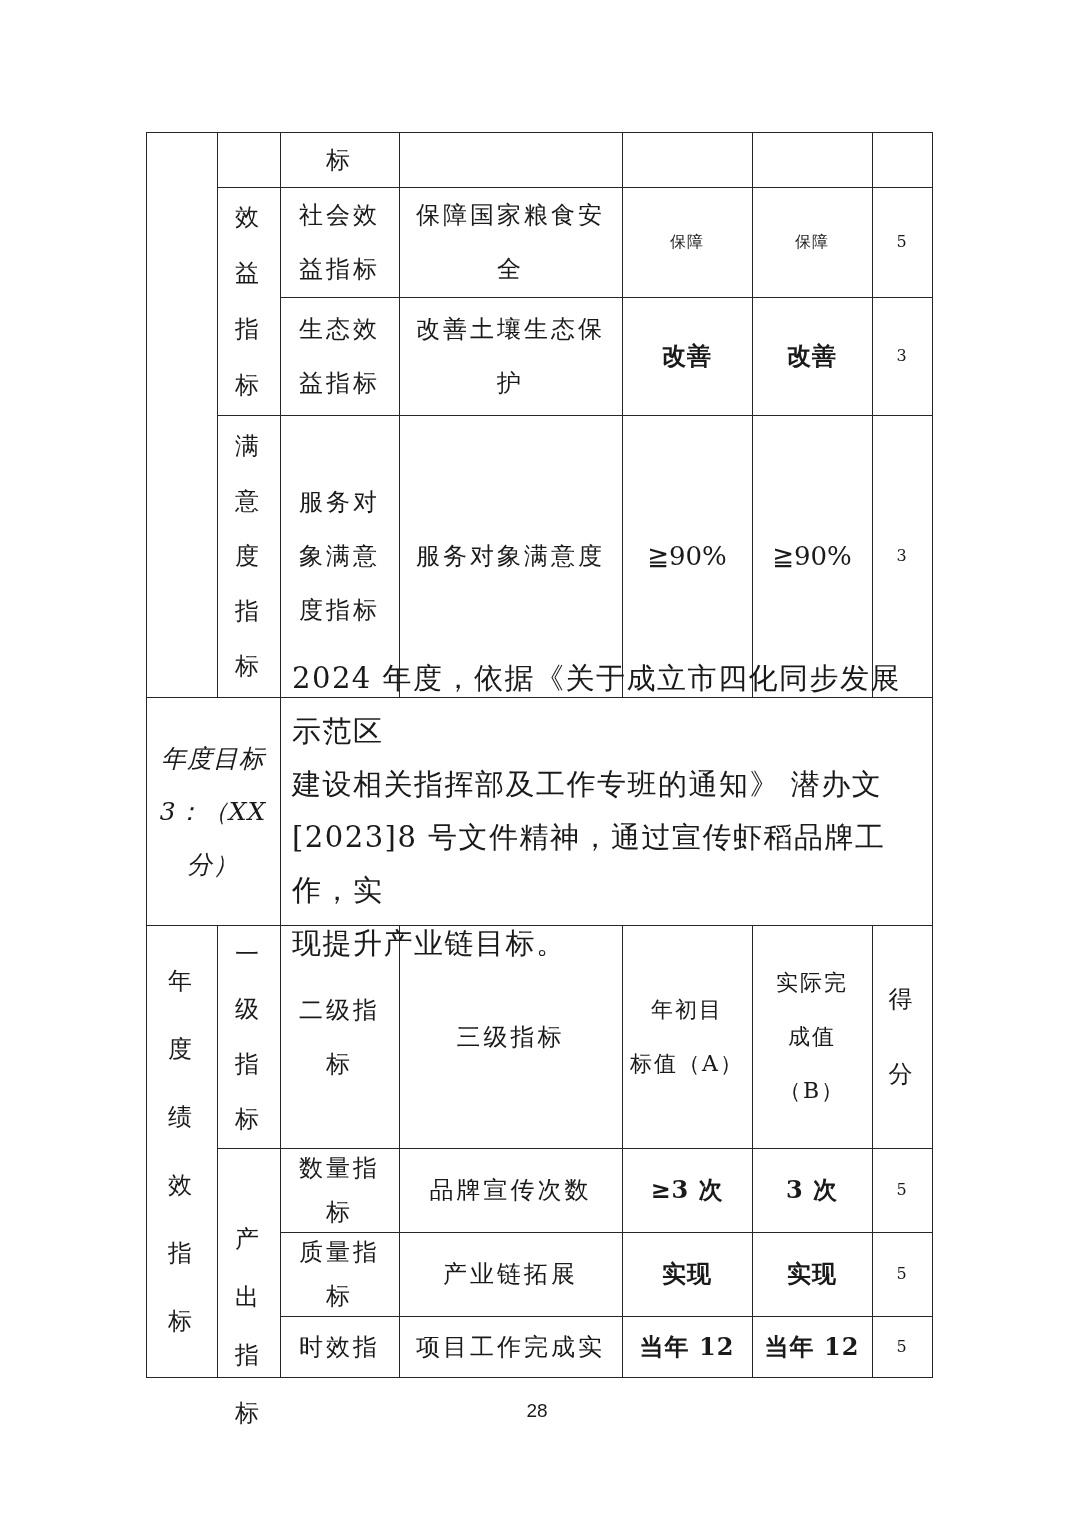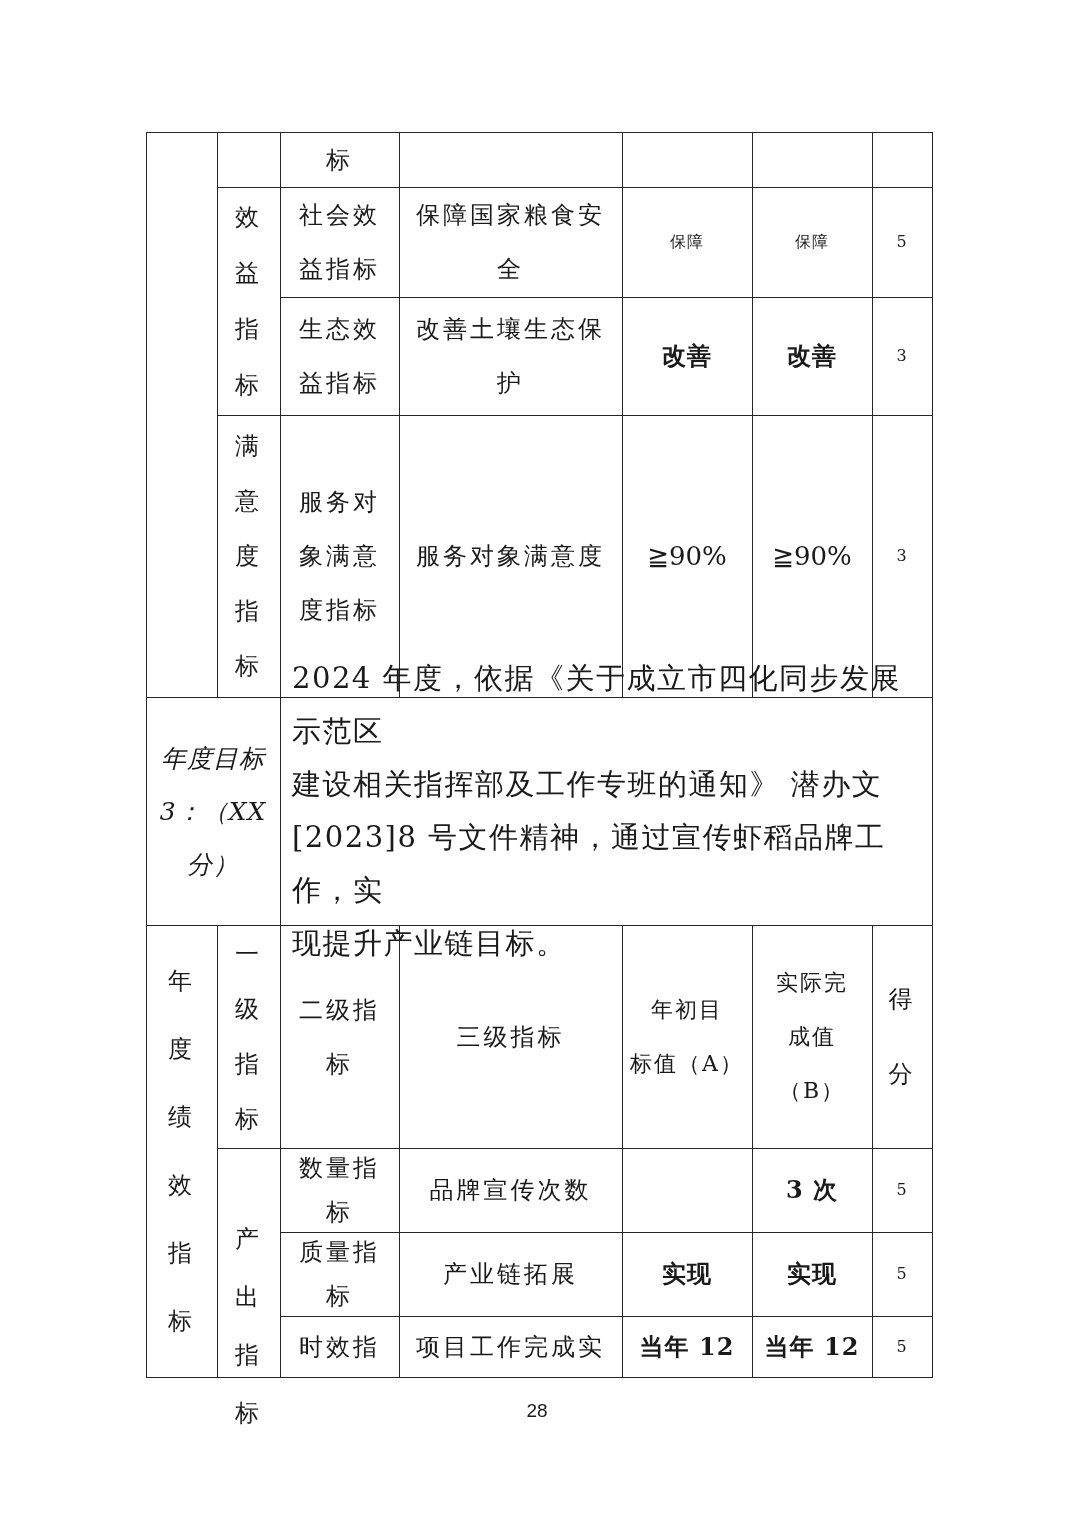--- a/index.html
+++ b/index.html
@@ -119,20 +119,21 @@
       <span class="vtext lh75">得分</span>
     </div>
 
     <div class="cell" style="left:217px;top:1211px;width:63px;height:229px">
       <span class="vtext lh58">产出指标</span>
     </div>
 
     <div class="cell lh44" style="left:280px;top:1148px;width:119px;height:84px">数量指
 标</div>
     <div class="cell" style="left:399px;top:1148px;width:223px;height:84px">品牌宣传次数</div>
+    <div class="cell val" style="left:622px;top:1148px;width:130px;height:84px">≥3 次</div>
     <div class="cell val" style="left:752px;top:1148px;width:120px;height:84px">3 次</div>
     <div class="cell small" style="left:872px;top:1148px;width:60px;height:84px">5</div>
 
     <div class="cell lh44" style="left:280px;top:1232px;width:119px;height:84px">质量指
 标</div>
     <div class="cell" style="left:399px;top:1232px;width:223px;height:84px">产业链拓展</div>
     <div class="cell val" style="left:622px;top:1232px;width:130px;height:84px">实现</div>
     <div class="cell val" style="left:752px;top:1232px;width:120px;height:84px">实现</div>
     <div class="cell small" style="left:872px;top:1232px;width:60px;height:84px">5</div>
 

